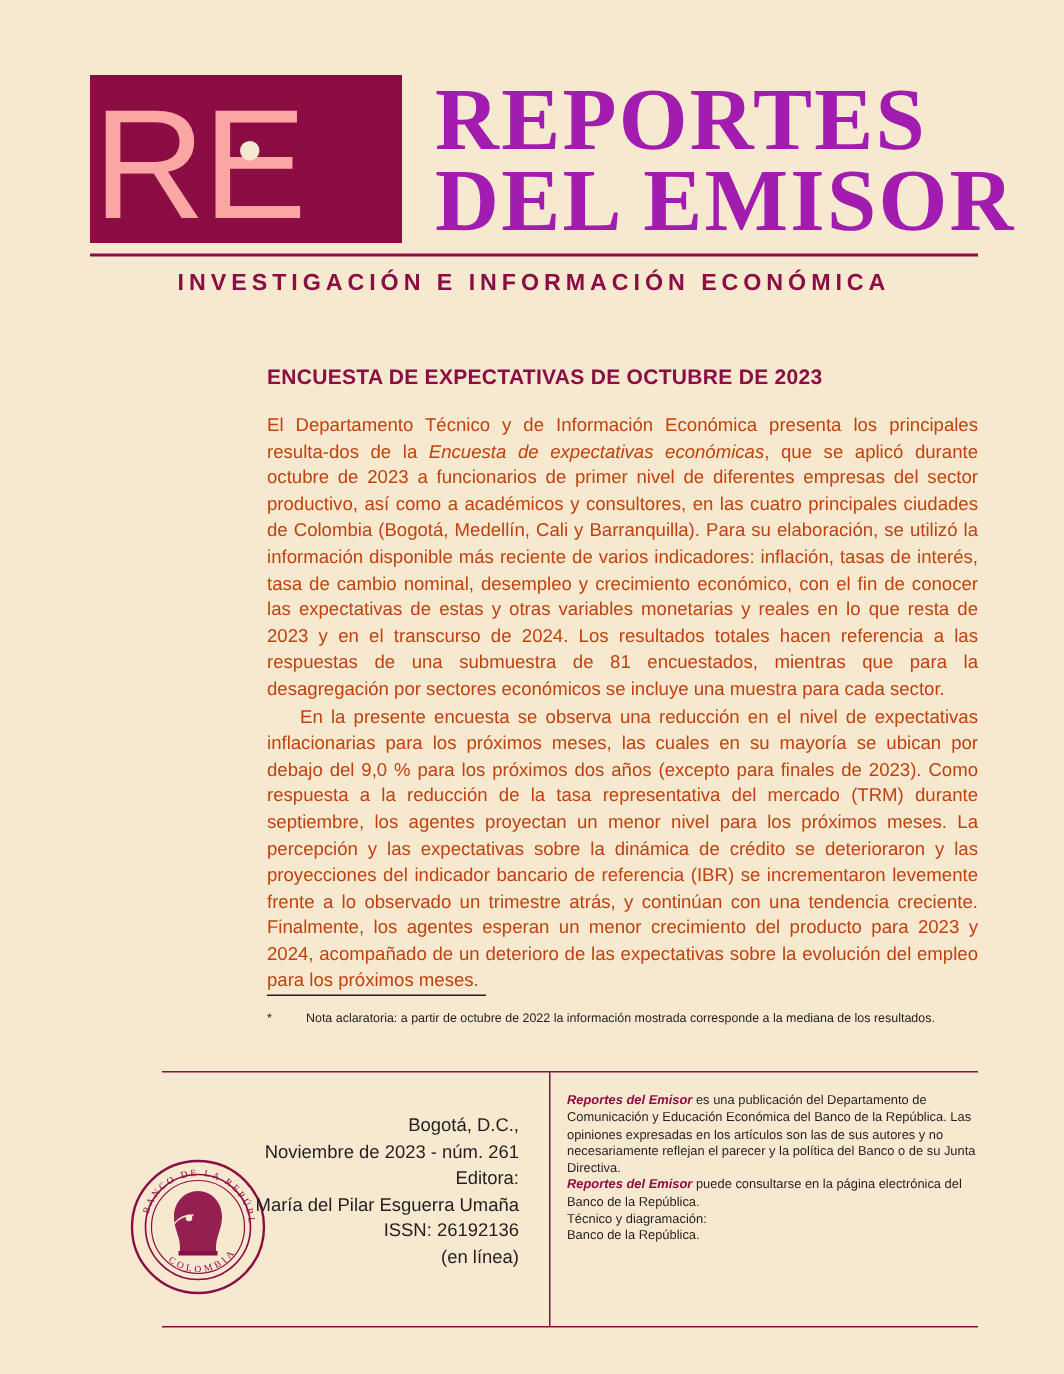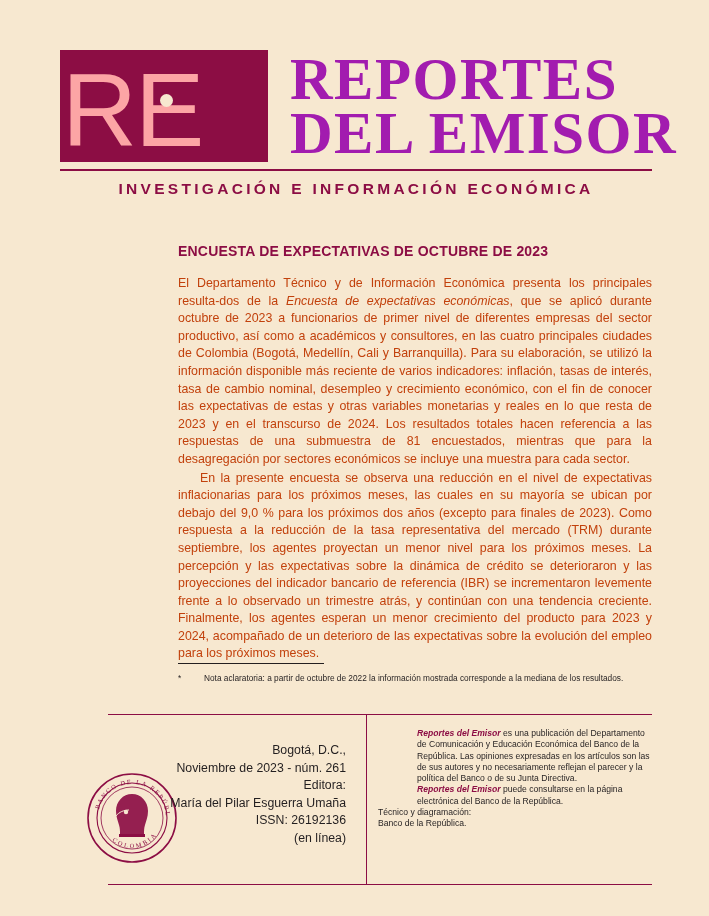--- a/index.html
+++ b/index.html
@@ -206,21 +206,21 @@
     width: 276px;
     font-size: 8.6px;
     line-height: 11.3px;
     color: #231f20;
   }
   .pubinfo em {
     font-style: italic;
     font-weight: bold;
     color: #8c0d44;
   }
-  .pubinfo .blk { margin-bottom: 0px; margin-left: 39px; }
+  .pubinfo .blk { margin-bottom: 0px; }
 </style>
 </head>
 <body>
 
 <div class="page">
 
   <div class="tick"></div>
 
   <div class="masthead">
     <div class="mast-top">

